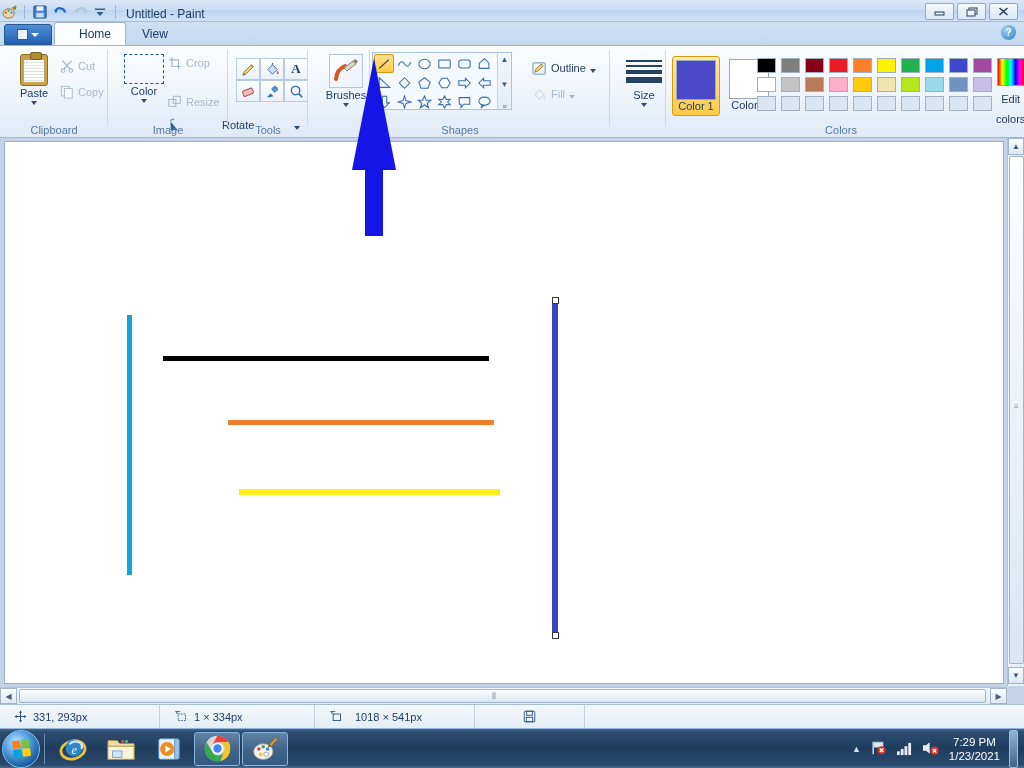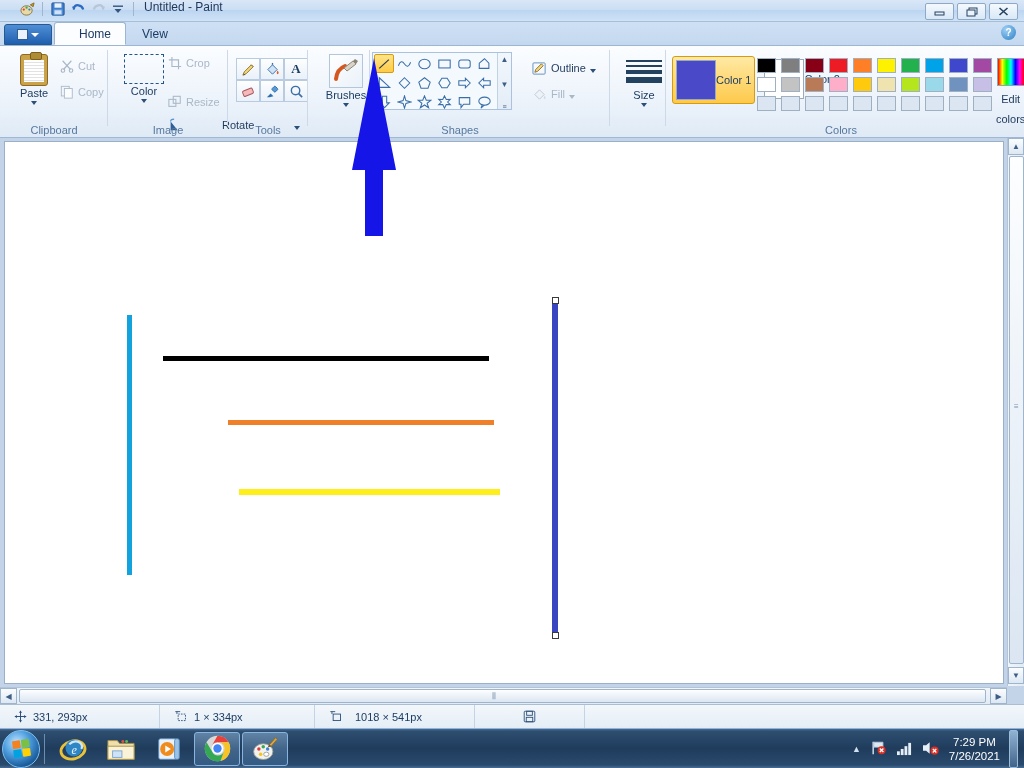--- a/index.html
+++ b/index.html
@@ -9,21 +9,21 @@
     font-size: 11px; color: #1e395b;
     background: #fff;
   }
   #app { position: relative; width: 1024px; height: 768px; }
 
   
   .titlebar {
     position: absolute; left:0; top:0; width:1024px; height:22px;
     background: linear-gradient(to bottom,#d9e7f7 0%,#cbdef4 45%,#bcd5f0 50%,#cfe3f7 100%);
     border-bottom: 1px solid #a7bed8;
-    display:flex; align-items:flex-start; padding-left:18px;
+    display:flex; align-items:flex-end; padding-left:0;
   }
   .qat { display:flex; align-items:center; gap:2px; }
   .qat-icon { width:18px; height:18px; display:flex; align-items:center; justify-content:center; }
   .sep-v { width:1px; height:14px; background:#9fb6cf; margin:0 4px; }
   .title-text { margin-left:6px; font-size:12px; color:#203a5c; }
   .winbtns { position:absolute; right:6px; top:3px; display:flex; gap:3px; }
   .winbtn {
     width:29px; height:17px; border:1px solid #8fa8c4; border-radius:2px;
     background: linear-gradient(to bottom,#f4f9fe,#d9e8f7);
     display:flex; align-items:center; justify-content:center; color:#26425f; font-size:10px;
@@ -96,21 +96,21 @@
   .shapecell.sel { background:linear-gradient(to bottom,#ffe48a,#ffcb45); border:1px solid #d79b10; border-radius:2px; }
   .shape-scroll { position:absolute; right:0; top:0; width:14px; height:58px;
     background:linear-gradient(to bottom,#f2f7fc,#e3ecf6); border-left:1px solid #c0d2e4;
     display:flex; flex-direction:column; align-items:center; justify-content:space-between; padding:2px 0; }
 
   .sizebars { display:flex; flex-direction:column; gap:3px; align-items:center; width:40px; }
   .sizebars i { display:block; background:#22425f; width:36px; }
 
   
   .colorbig { width:40px; height:40px; border:1px solid #9aa9bb; background:#fff; }
-  .colorbig-wrap { display:flex; flex-direction:row; align-items:center; }
+  .colorbig-wrap { display:flex; flex-direction:column; align-items:center; }
   .colorbig-wrap .cap { font-size:11px; line-height:12px; text-align:center; color:#1d3d63; }
   .color1-frame { padding:3px; border:1px solid #d79b10; border-radius:3px;
     background:linear-gradient(to bottom,#ffe9a4,#fdc94b); }
   .color2-frame { padding:3px; }
   .palette { display:grid; grid-template-columns:repeat(10,24px); grid-auto-rows:19px; gap:0; }
   .swatch-cell { display:flex; align-items:center; justify-content:center; }
   .swatch { width:19px; height:15px; border:1px solid #9fb0c3; }
   .swatch.empty { background:#dbe6f2; }
   .editcolors { display:flex; flex-direction:column; align-items:center; }
   .rainbow { width:28px; height:28px; border:1px solid #8fa3b8;
@@ -780,18 +780,18 @@
       </span>
       <span>
         <svg width="18" height="16" viewBox="0 0 20 18">
             <path d="M1 6 H4.5 L8.5 2.5 V15.5 L4.5 12 H1 Z" fill="#e6eef7"></path>
             <circle cx="14" cy="12" r="4.6" fill="#d93025"></circle>
             <path d="M12 10 L16 14 M16 10 L12 14" stroke="#fff" stroke-width="1.5"></path>
           </svg>
       </span>
       <span class="clock">
         <span style="display:block;">7:29 PM</span>
-        <span style="display:block;">7/26/2021</span>
+        <span style="display:block;">1/23/2021</span>
       </span>
       <span style="width:9px; height:38px; background:linear-gradient(to bottom,#8fb3d4,#43648a); border:1px solid #9dbcd8; border-radius:2px;"></span>
     </div>
   </div>
 </div>
 
 </body></html>

